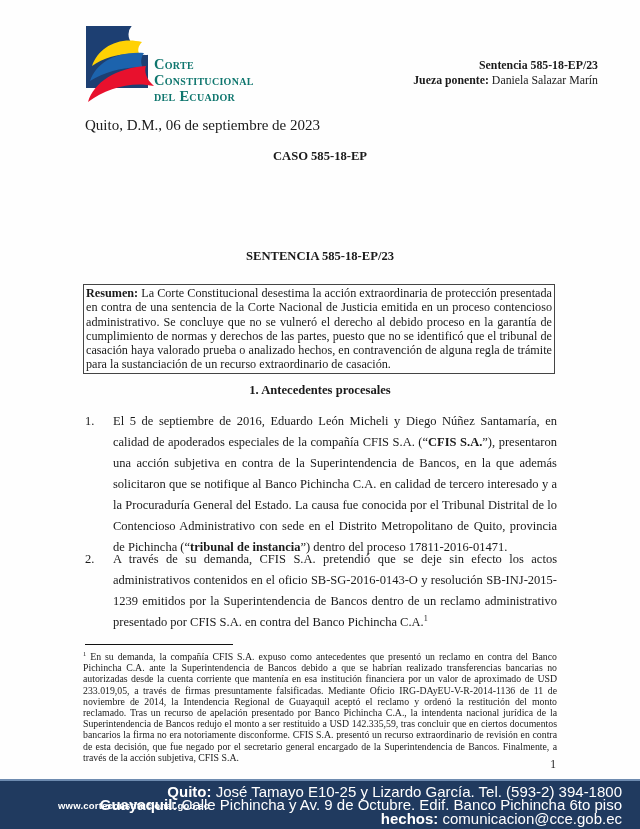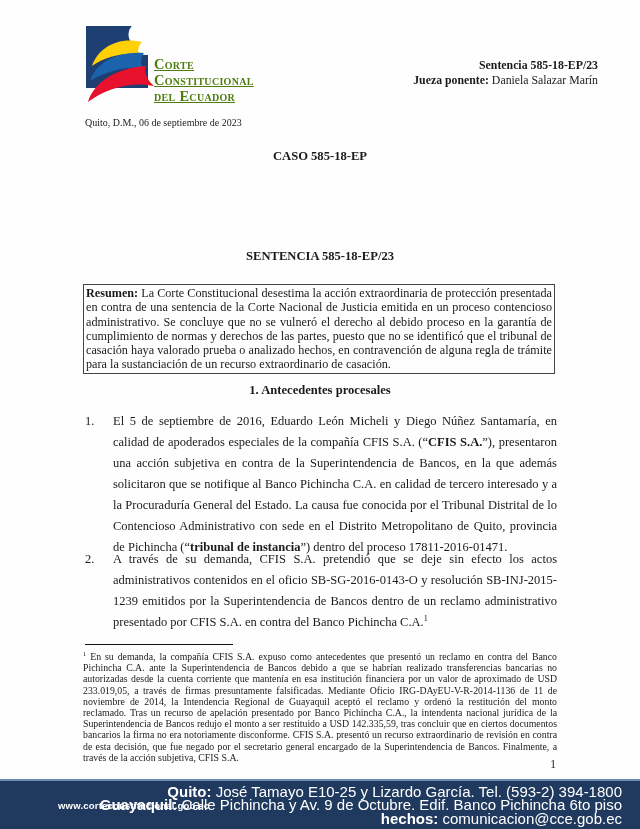--- a/index.html
+++ b/index.html
@@ -9,28 +9,28 @@
     font-family:"Liberation Serif","DejaVu Serif",serif;
     color:#1a1a1a;
   }
   .b{font-weight:bold;}
   sup{font-size:65%;line-height:0;vertical-align:super;}
 
   
   .logo{position:absolute;left:86px;top:26px;width:80px;height:80px;}
   .logo-text{
     position:absolute;left:154px;top:56px;
-    font-variant:small-caps;color:#4d7c0f;
-    font-size:14.5px;line-height:16px;letter-spacing:.3px;font-weight:600;text-decoration:underline;
+    font-variant:small-caps;color:#0f766e;
+    font-size:14.5px;line-height:16px;letter-spacing:.3px;font-weight:600;
   }
   .hdr-right{
     position:absolute;right:42px;top:58px;text-align:right;
     font-size:11.8px;line-height:14.5px;
   }
-  .date{position:absolute;left:85px;top:117px;font-size:10px;}
+  .date{position:absolute;left:85px;top:117px;font-size:15px;}
 
   
   .center{position:absolute;left:0;width:640px;text-align:center;font-weight:bold;font-size:12.6px;}
   .caso{top:149px;}
   .pleno{top:181px;line-height:15.5px;}
   .sentencia{top:249px;}
   .sec1{top:383px;}
 
   
   .resumen{

